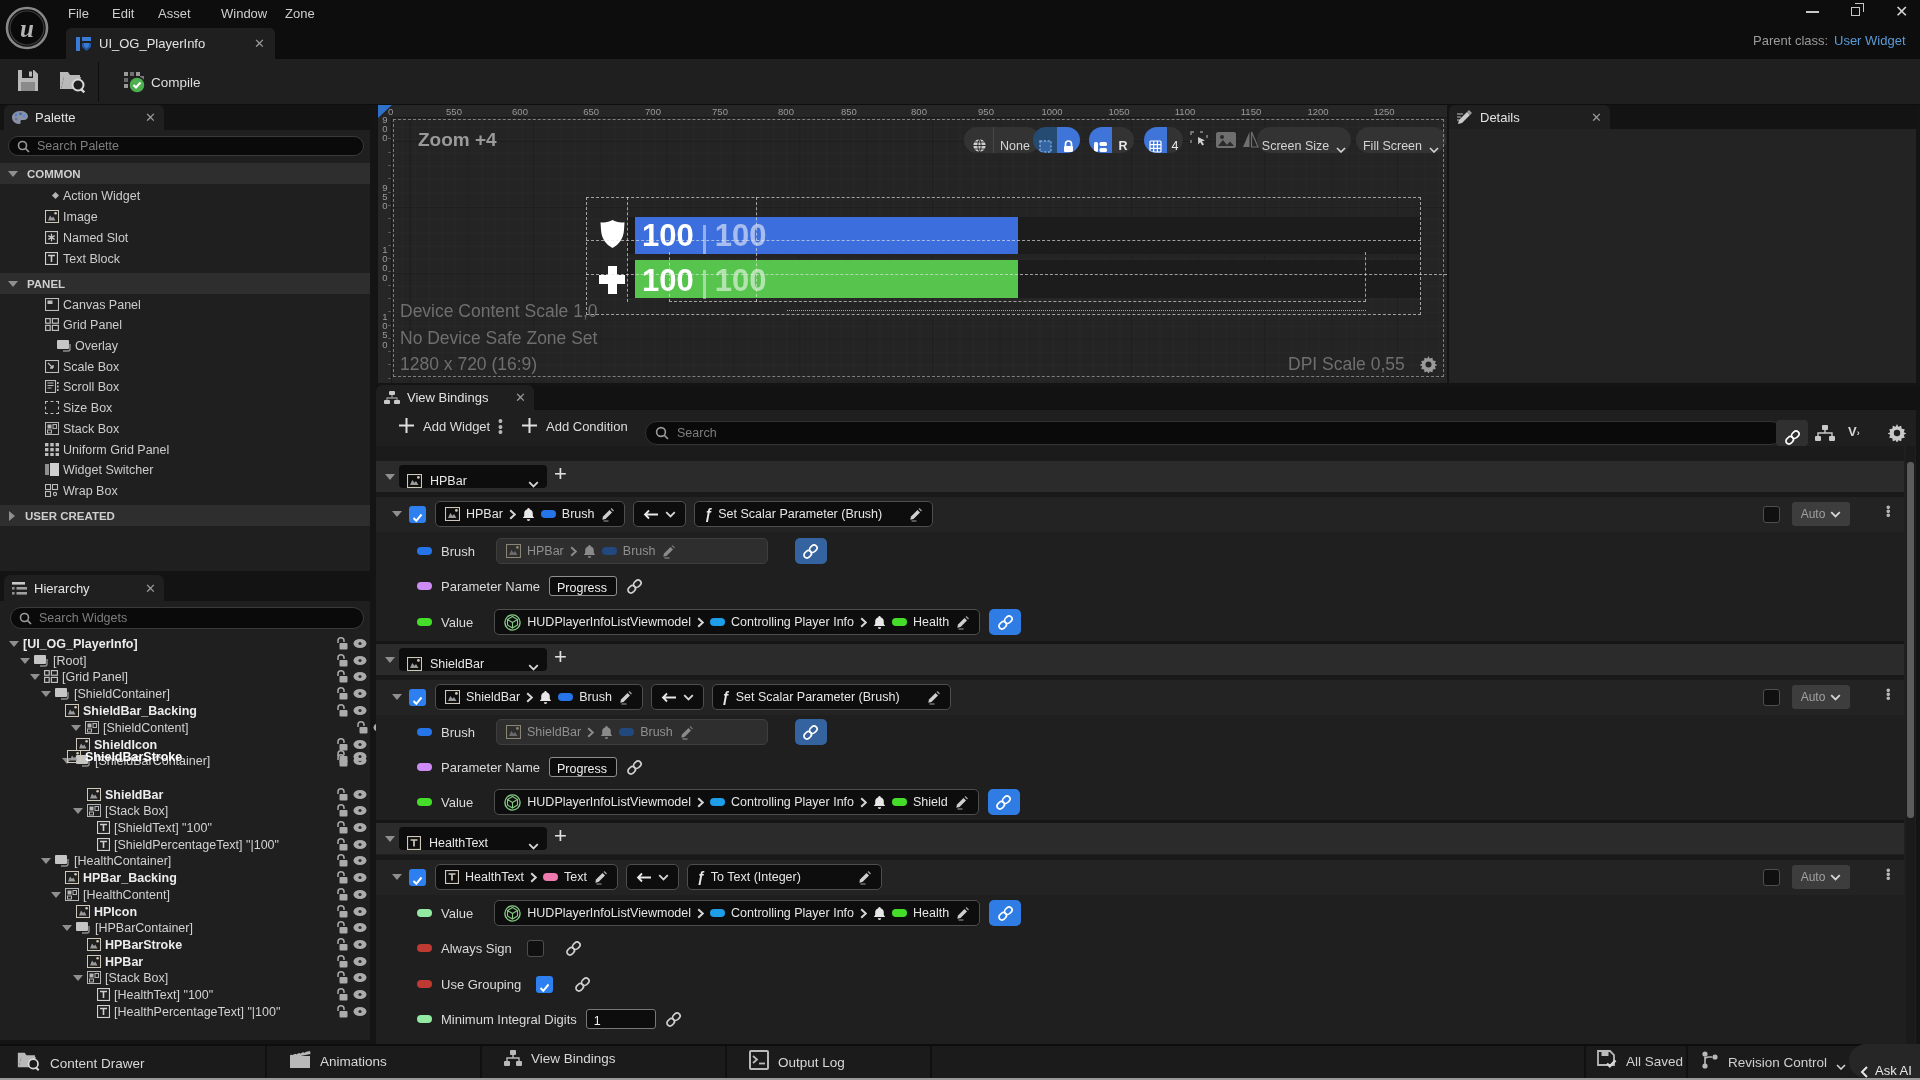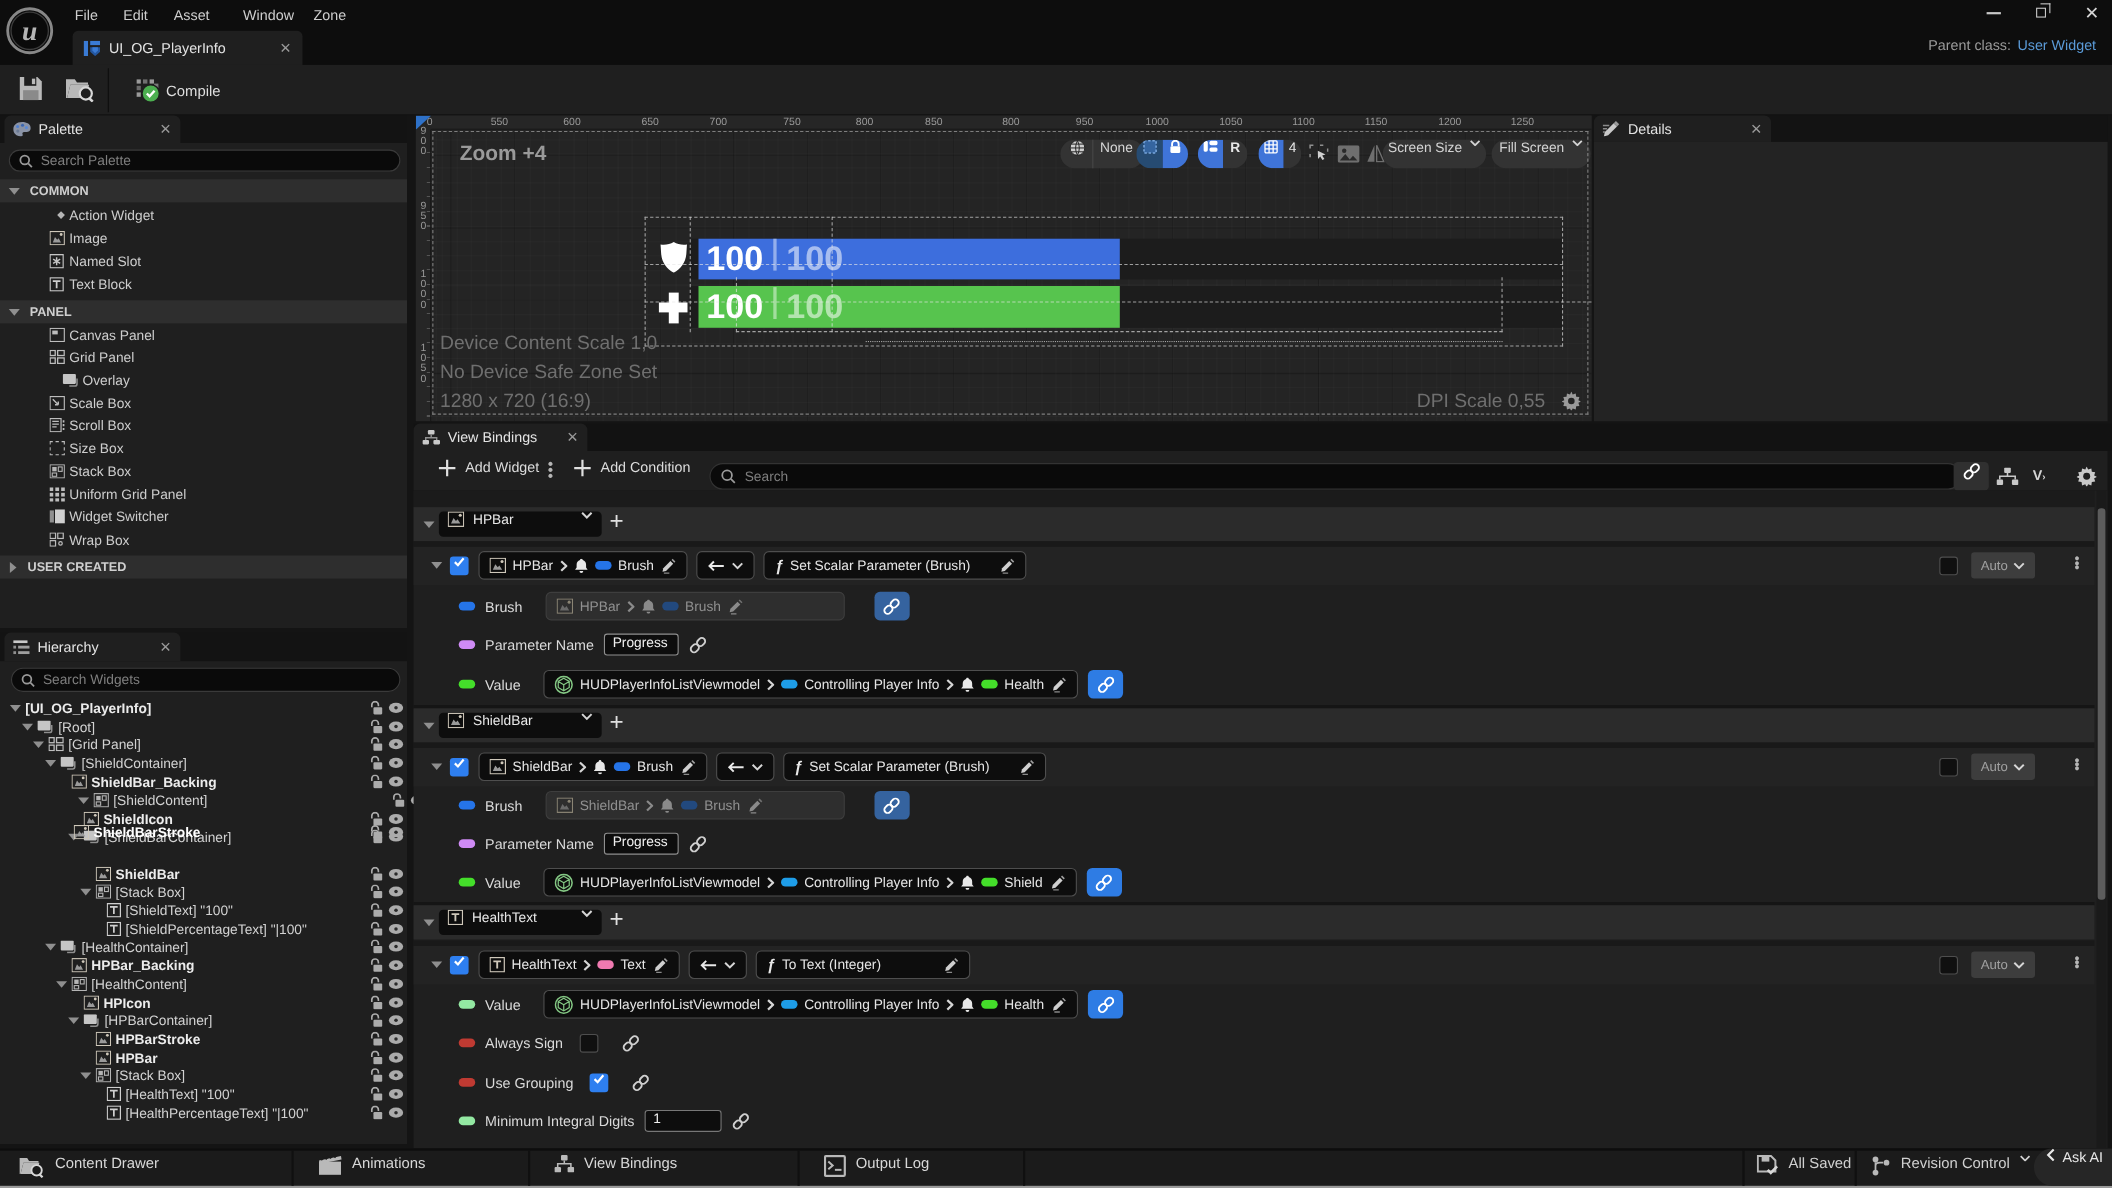--- a/index.html
+++ b/index.html
@@ -1,18 +1,18 @@
 <!DOCTYPE html>
 <html><head>
 <meta charset="utf-8">
 <style>
 *{margin:0;padding:0;box-sizing:border-box}
 html,body{width:1920px;height:1080px;overflow:hidden;background:#141414;font-family:"Liberation Sans",sans-serif}
 .a{position:absolute}
-.fx{display:flex;align-items:flex-start;white-space:nowrap}
+.fx{display:flex;align-items:flex-end;white-space:nowrap}
 .tab{background:#1f1f1f;border-radius:5px 5px 0 0;display:flex;align-items:center;color:#e3e3e3;font-size:13px}
 .tabx{color:#9a9a9a;font-size:13px;margin-left:auto}
 .sbox{background:#0a0a0a;border:1px solid #3a3a3a;border-radius:11px;display:flex;align-items:center;color:#7e7e7e;font-size:12.5px}
 .hdr{background:#2e2e2e;color:#cfcfcf;font-weight:bold;font-size:11.5px;display:flex;align-items:center}
 .tri{width:0;height:0;border-left:5px solid transparent;border-right:5px solid transparent;border-top:6px solid #8f8f8f}
 .trir{width:0;height:0;border-top:5px solid transparent;border-bottom:5px solid transparent;border-left:6px solid #8f8f8f}
 .prow{position:absolute;left:0;width:370px;height:21px;display:flex;align-items:center;color:#cdcdcd;font-size:12.5px}
 .trow{position:absolute;left:0;width:370px;height:17px;display:flex;align-items:center;color:#d2d2d2;font-size:12.5px;white-space:nowrap}
 .chip{height:26px;background:#0d0d0d;border:1px solid #4e4e4e;border-radius:5px;display:inline-flex;align-items:center;gap:6px;padding:0 9px;color:#e6e6e6;font-size:12.5px;white-space:nowrap}
 .chipd{height:26px;background:#2e2e2e;border:1px solid #3e3e3e;border-radius:5px;display:inline-flex;align-items:center;gap:6px;padding:0 9px;color:#909090;font-size:12.5px;white-space:nowrap}

